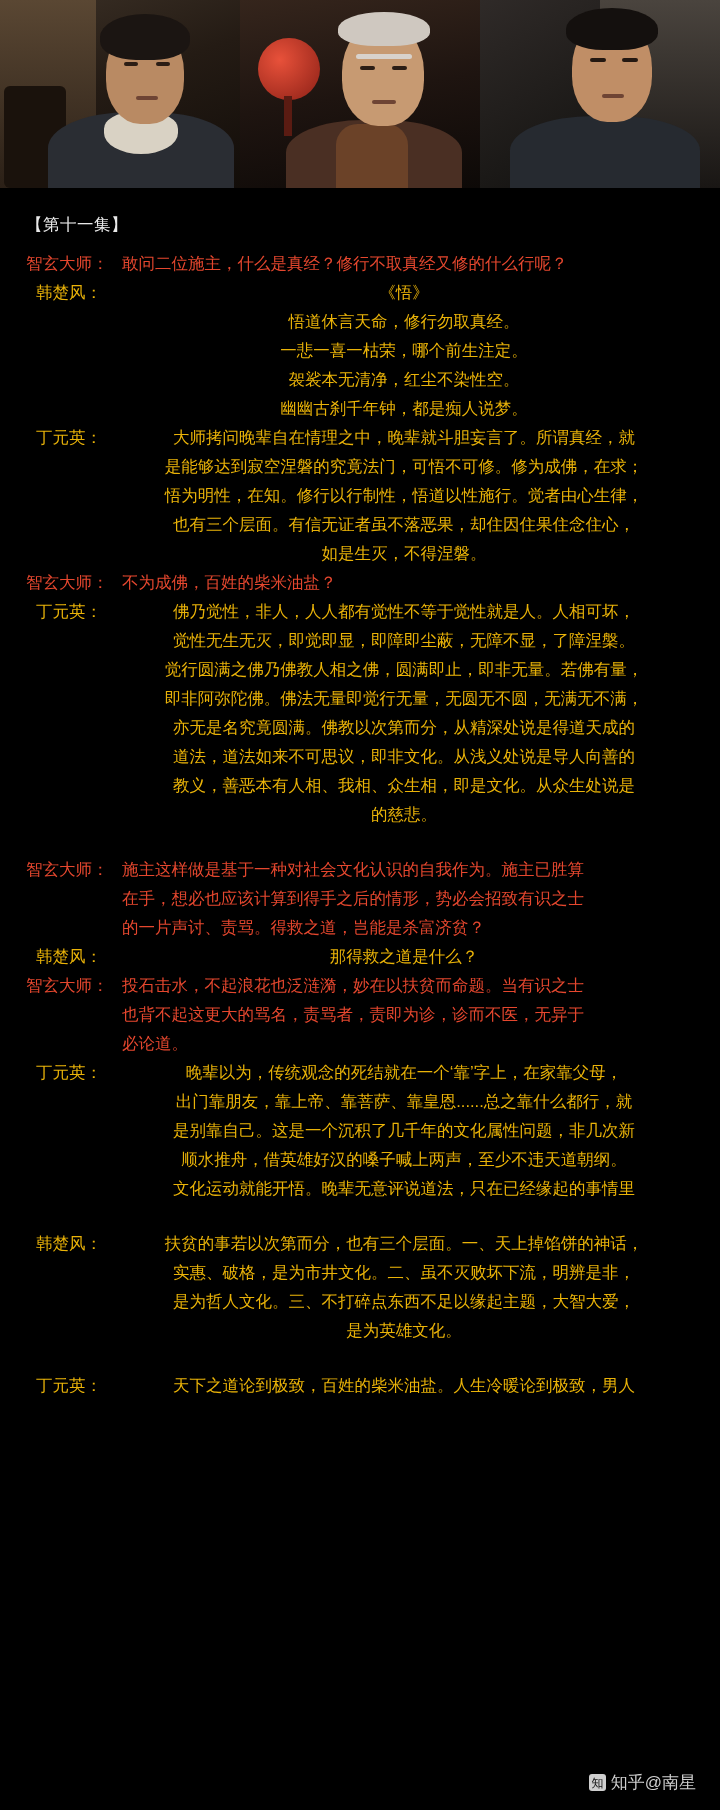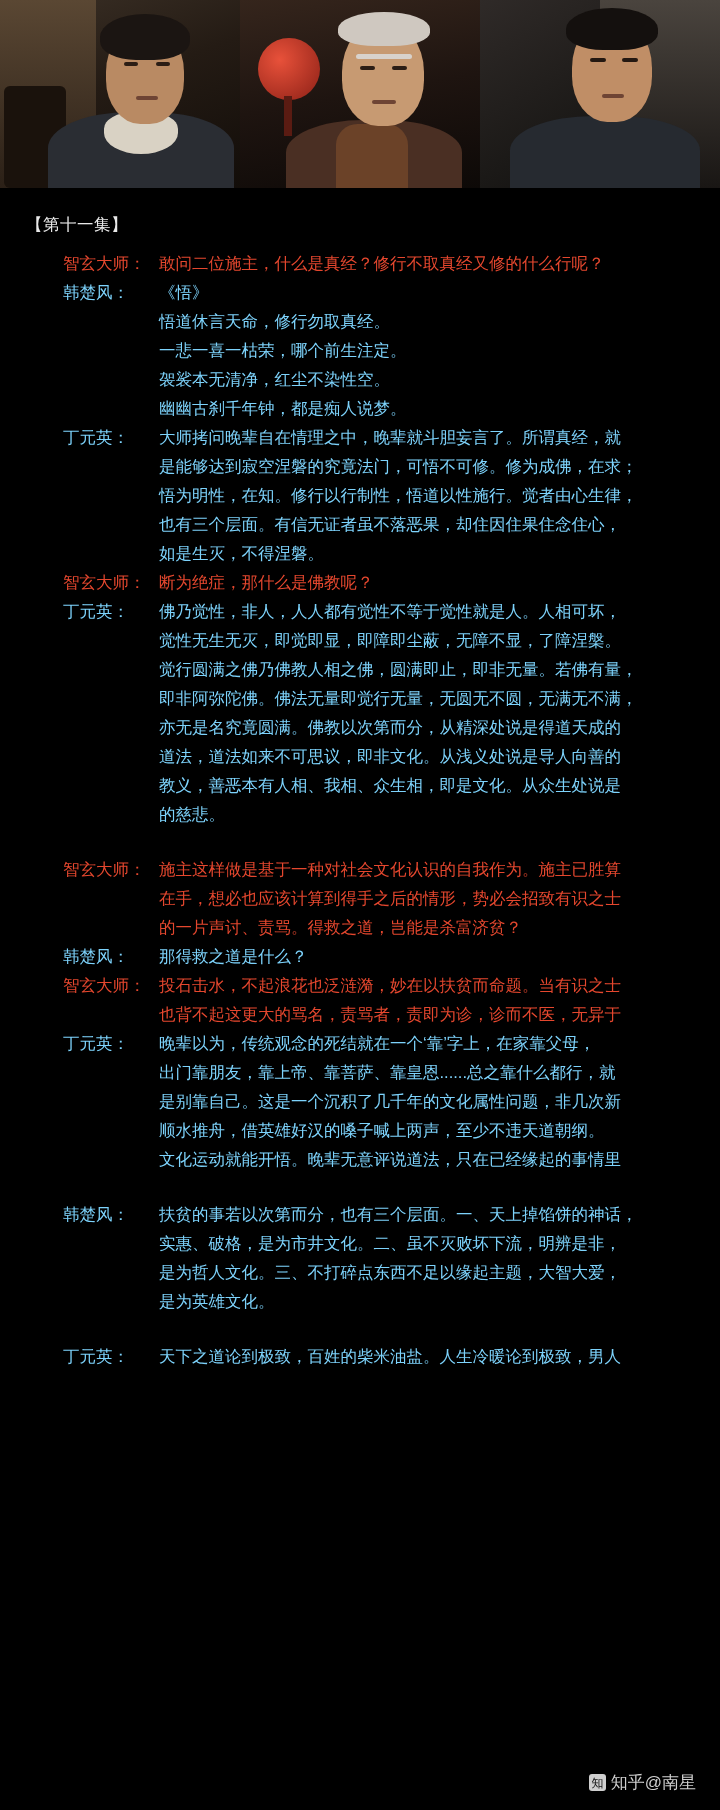--- a/index.html
+++ b/index.html
@@ -92,33 +92,32 @@
   .ep-title {
     color: #e9e9e9;
     font-size: 16.5px;
     margin: 0 0 10px 0;
     letter-spacing: 0.5px;
   }
   .line {
     display: flex;
     align-items: flex-start;
     margin-bottom: 0px;
-    margin-left: 37px;
   }
   .line.gap { margin-top: 26px; }
   .speaker {
     flex: 0 0 86px;
     width: 86px;
     white-space: nowrap;
   }
   .text {
     flex: 1 1 auto;
     padding-left: 10px;
   }
-  .white { color: #7dd3fc; }
+  .white { color: #eab308; text-align: center; }
   .red   { color: #e5472e; }
   .poem-line { display: block; }
 
   
   .watermark {
     position: absolute;
     right: 24px;
     bottom: 16px;
     display: flex;
     align-items: center;
@@ -205,21 +204,21 @@
             <span class="poem-line">大师拷问晚辈自在情理之中，晚辈就斗胆妄言了。所谓真经，就</span>
             <span class="poem-line">是能够达到寂空涅磐的究竟法门，可悟不可修。修为成佛，在求；</span>
             <span class="poem-line">悟为明性，在知。修行以行制性，悟道以性施行。觉者由心生律，</span>
             <span class="poem-line">也有三个层面。有信无证者虽不落恶果，却住因住果住念住心，</span>
             <span class="poem-line">如是生灭，不得涅磐。</span>
           </div>
         </div>
         <div class="line">
           <div class="speaker red">智玄大师：</div>
           <div class="text red">
-            <span class="poem-line">断为绝症，那什么是佛教呢？</span>
+            <span class="poem-line">不为成佛，百姓的柴米油盐？</span>
           </div>
         </div>
         <div class="line">
           <div class="speaker white">丁元英：</div>
           <div class="text white">
             <span class="poem-line">佛乃觉性，非人，人人都有觉性不等于觉性就是人。人相可坏，</span>
             <span class="poem-line">觉性无生无灭，即觉即显，即障即尘蔽，无障不显，了障涅槃。</span>
             <span class="poem-line">觉行圆满之佛乃佛教人相之佛，圆满即止，即非无量。若佛有量，</span>
             <span class="poem-line">即非阿弥陀佛。佛法无量即觉行无量，无圆无不圆，无满无不满，</span>
             <span class="poem-line">亦无是名究竟圆满。佛教以次第而分，从精深处说是得道天成的</span>
@@ -240,20 +239,21 @@
           <div class="speaker white">韩楚风：</div>
           <div class="text white">
             <span class="poem-line">那得救之道是什么？</span>
           </div>
         </div>
         <div class="line">
           <div class="speaker red">智玄大师：</div>
           <div class="text red">
             <span class="poem-line">投石击水，不起浪花也泛涟漪，妙在以扶贫而命题。当有识之士</span>
             <span class="poem-line">也背不起这更大的骂名，责骂者，责即为诊，诊而不医，无异于</span>
+            <span class="poem-line">必论道。</span>
           </div>
         </div>
         <div class="line">
           <div class="speaker white">丁元英：</div>
           <div class="text white">
             <span class="poem-line">晚辈以为，传统观念的死结就在一个‘靠’字上，在家靠父母，</span>
             <span class="poem-line">出门靠朋友，靠上帝、靠菩萨、靠皇恩......总之靠什么都行，就</span>
             <span class="poem-line">是别靠自己。这是一个沉积了几千年的文化属性问题，非几次新</span>
             <span class="poem-line">顺水推舟，借英雄好汉的嗓子喊上两声，至少不违天道朝纲。</span>
             <span class="poem-line">文化运动就能开悟。晚辈无意评说道法，只在已经缘起的事情里</span>

